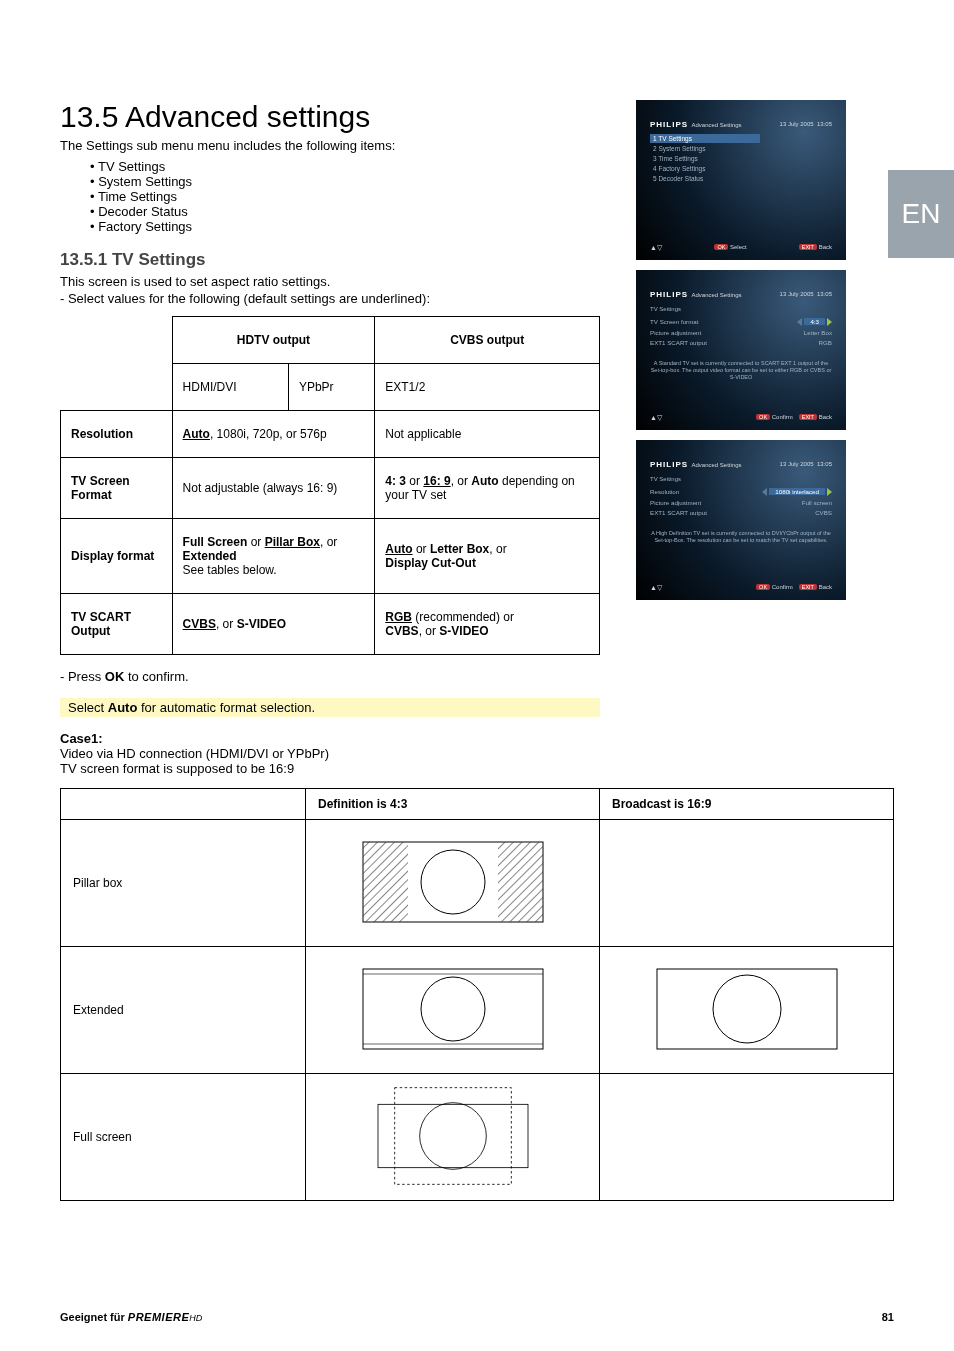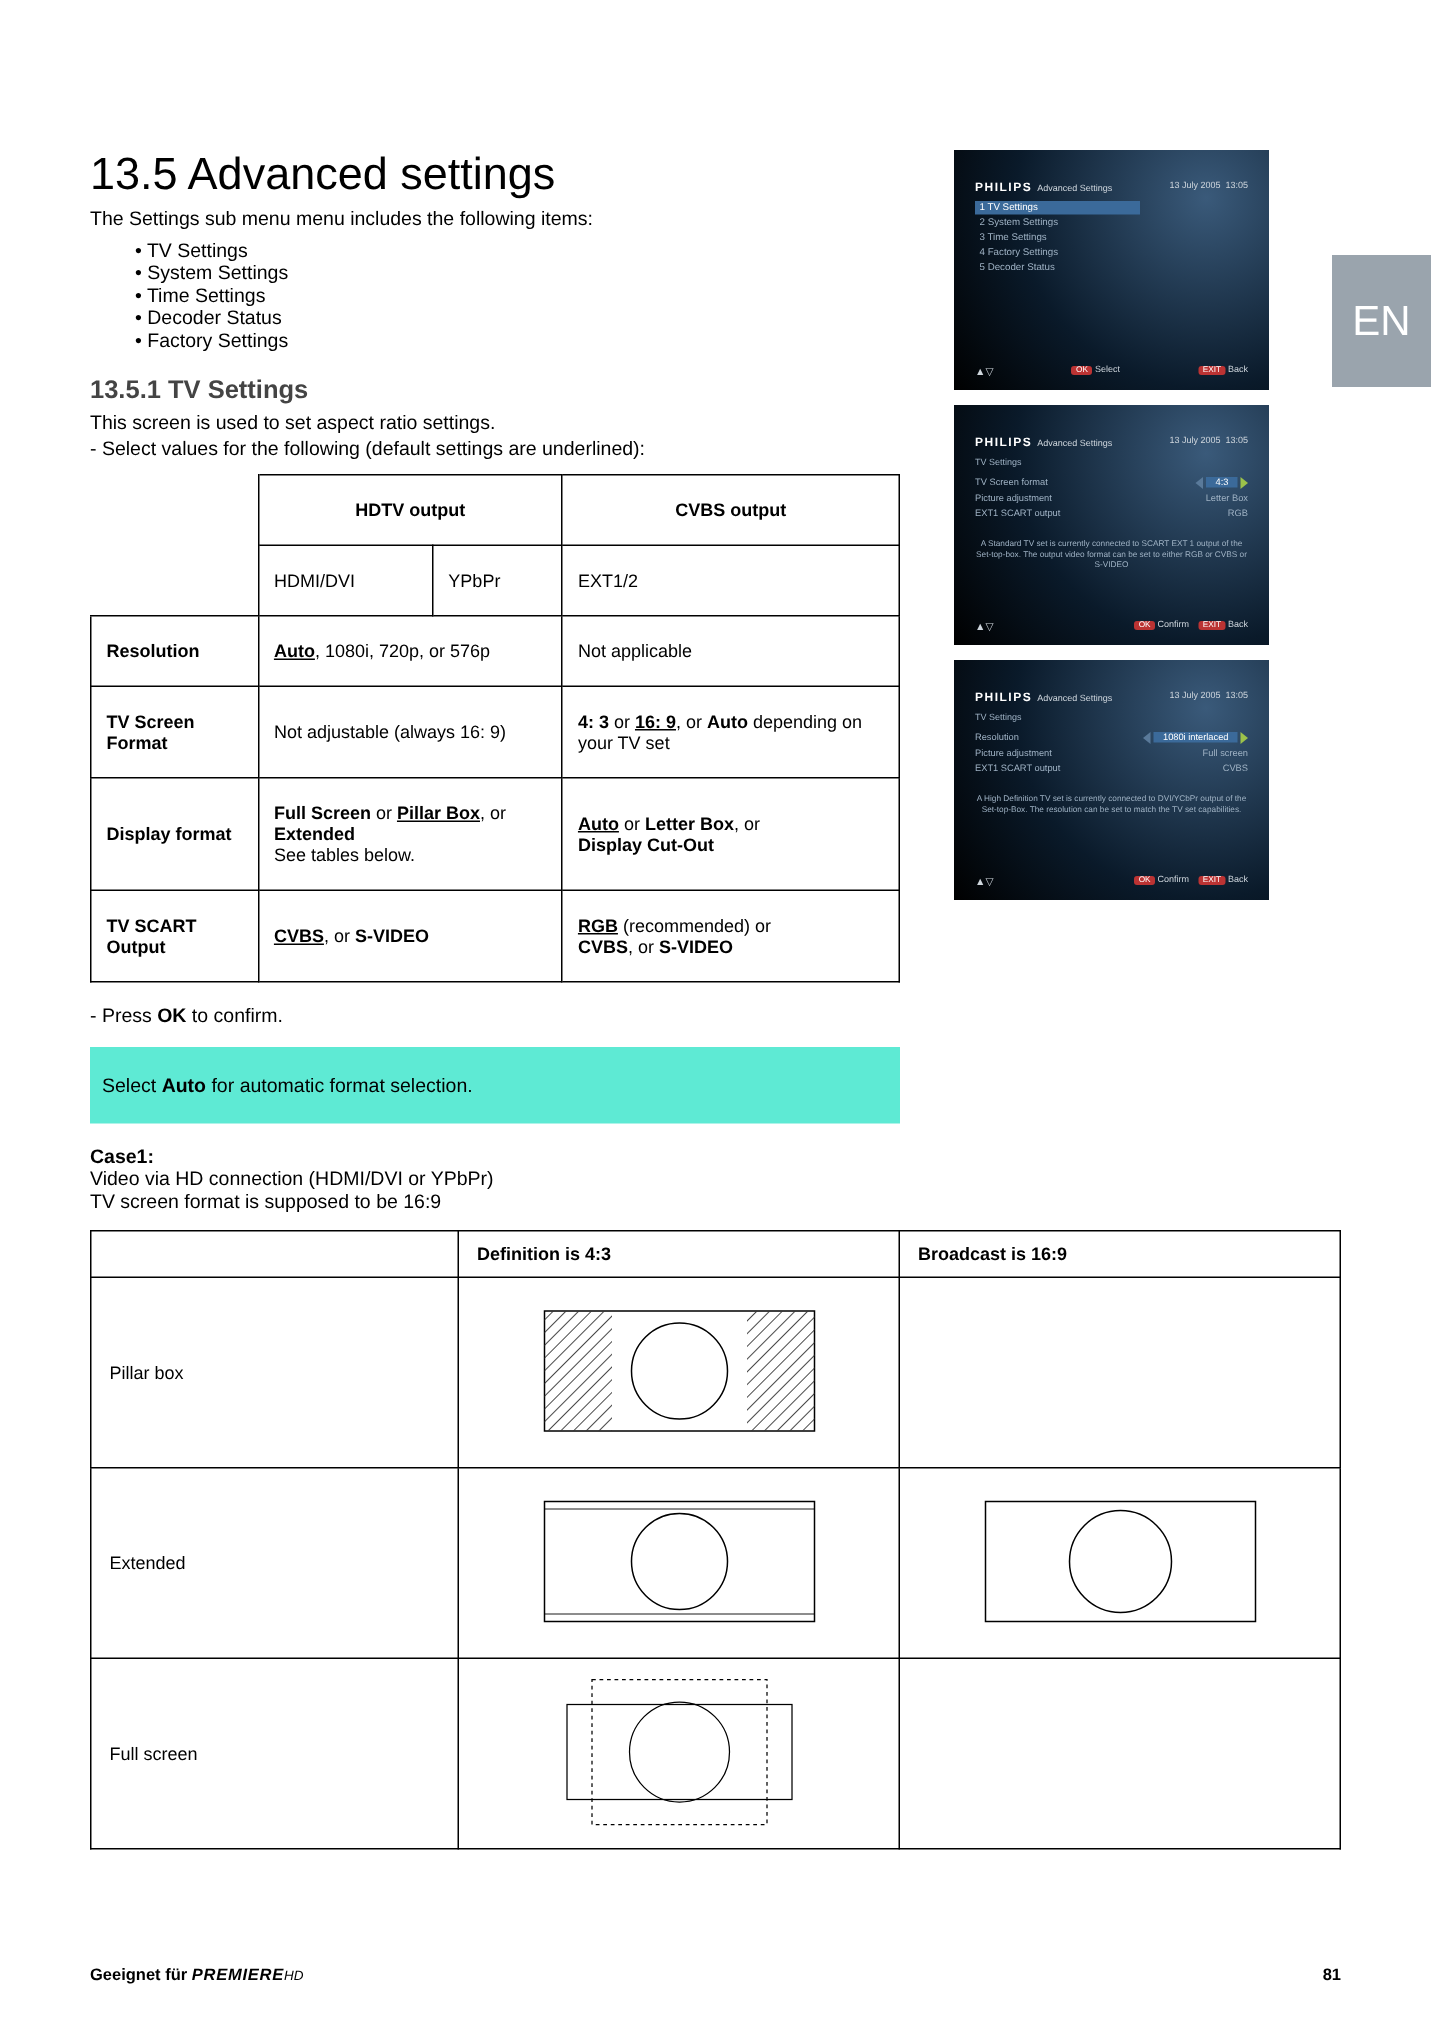--- a/index.html
+++ b/index.html
@@ -71,22 +71,22 @@
     font-size: 12px;
   }
   table.spec th { font-weight: 700; text-align: center; }
   table.spec .rowh { font-weight: 700; }
 
   .u { text-decoration: underline; font-weight: 700; }
   .b { font-weight: 700; }
 
   .para { margin: 14px 0; }
   .grayband {
-    background: #5eead4;
-    padding: 18px 8px;
+    background: #fef9c3;
+    padding: 2px 8px;
     margin: 10px 0;
     width: 540px;
     box-sizing: border-box;
   }
 
   table.fmt {
     border-collapse: collapse;
     width: 834px;
     margin-top: 12px;
   }

